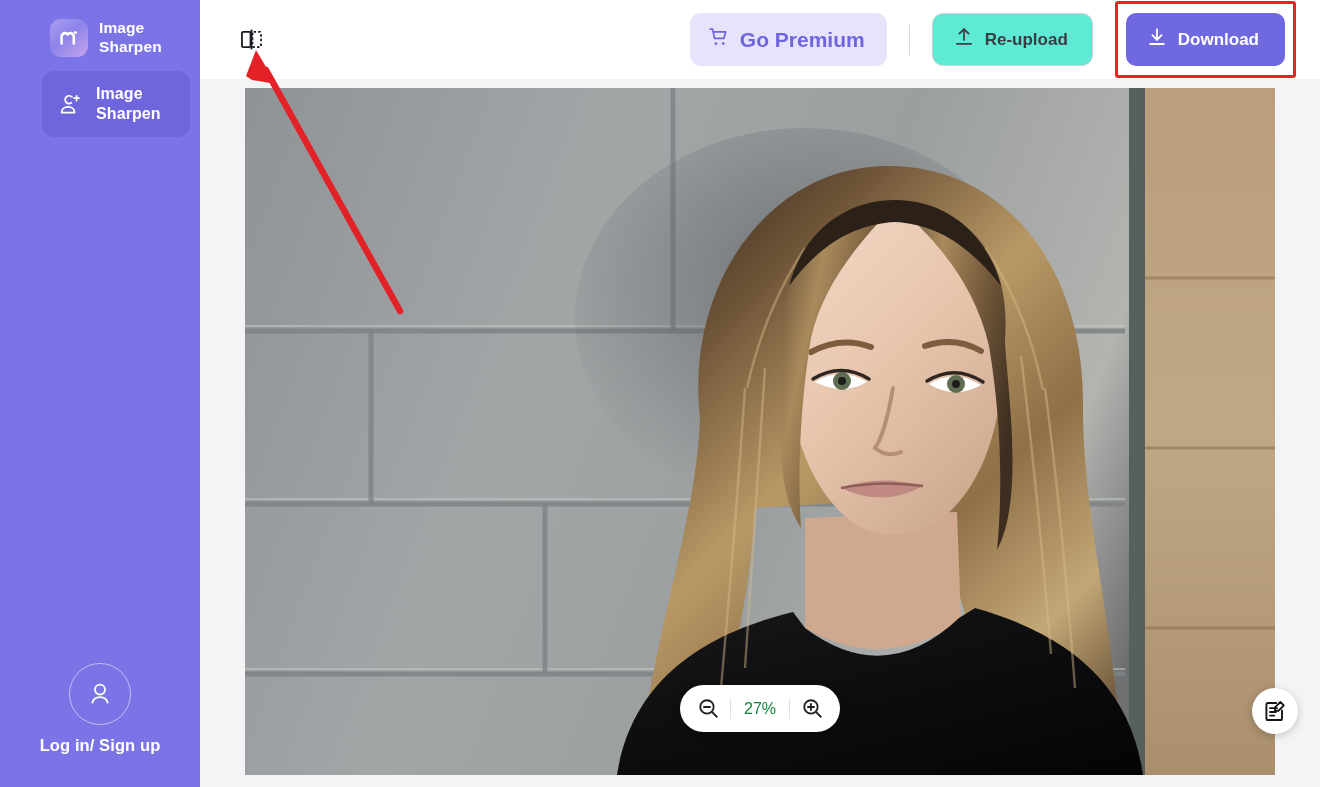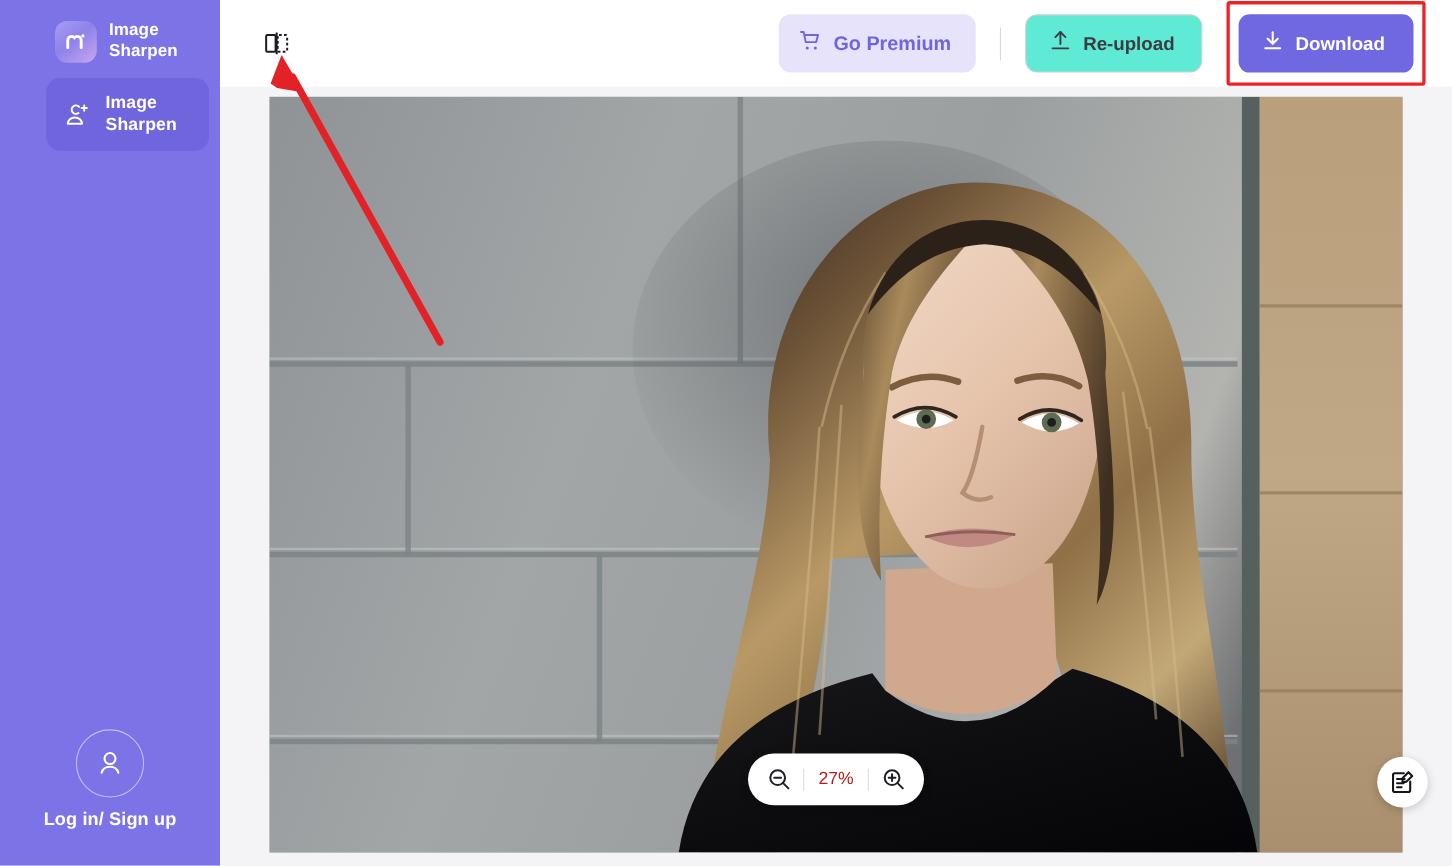--- a/index.html
+++ b/index.html
@@ -70,21 +70,21 @@
     margin-left: auto; margin-right: 24px;
     display: flex; align-items: center; gap: 0;
   }
   .btn {
     display: flex; align-items: center; gap: 10px;
     border-radius: 9px; cursor: pointer; border: none;
     font-family: "Liberation Sans", sans-serif;
   }
   .btn-premium {
     background: #e6e3fa; color: #6f66dd;
-    font-size: 18px; font-weight: 700;
+    font-size: 21px; font-weight: 700;
     padding: 13px 22px 13px 18px;
     border-radius: 11px;
   }
   .divider { width: 1px; height: 30px; background: #d6d6dd; margin: 0 22px; }
   .btn-reupload {
     background: #5eead4; color: #3c3c44;
     font-size: 17px; font-weight: 600;
     padding: 12px 24px 12px 20px;
     border: 1.3px solid #cfcfd6; border-radius: 11px;
   }
@@ -128,21 +128,21 @@
     box-shadow: 0 2px 10px rgba(0,0,0,.18);
     padding: 0 6px;
   }
   .zoom-btn {
     width: 44px; height: 47px; display: flex; align-items: center; justify-content: center;
     cursor: pointer; background: none; border: none;
   }
   .zoom-sep { width: 1px; height: 20px; background: #dedee3; }
   .zoom-val {
     min-width: 58px; text-align: center;
-    font-size: 16px; color: #b91c1c; font-weight: 500;
+    font-size: 16px; color: #15803d; font-weight: 500;
   }
   .feedback-fab {
     position: absolute; right: 22px; bottom: 53px;
     width: 46px; height: 46px; border-radius: 50%;
     background: #ffffff; display: flex; align-items: center; justify-content: center;
     box-shadow: 0 2px 9px rgba(0,0,0,.20); cursor: pointer;
   }
 </style>
 </head>
 <body>

